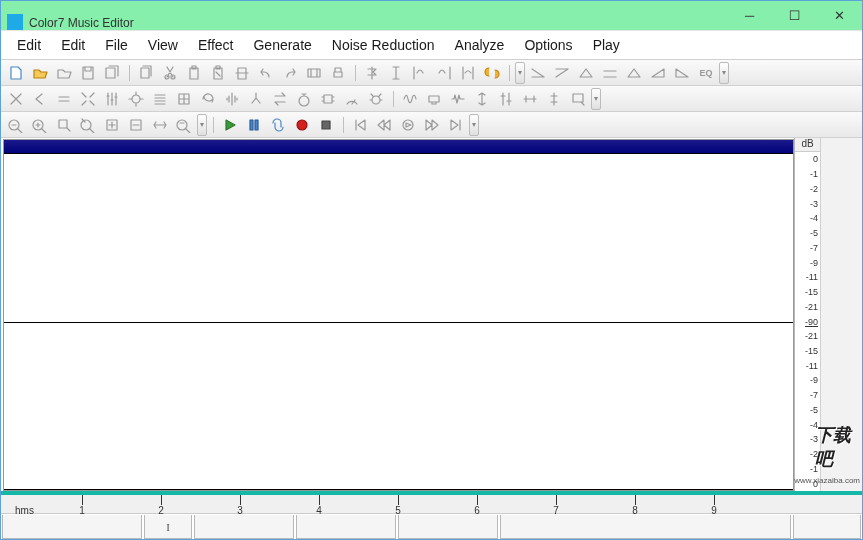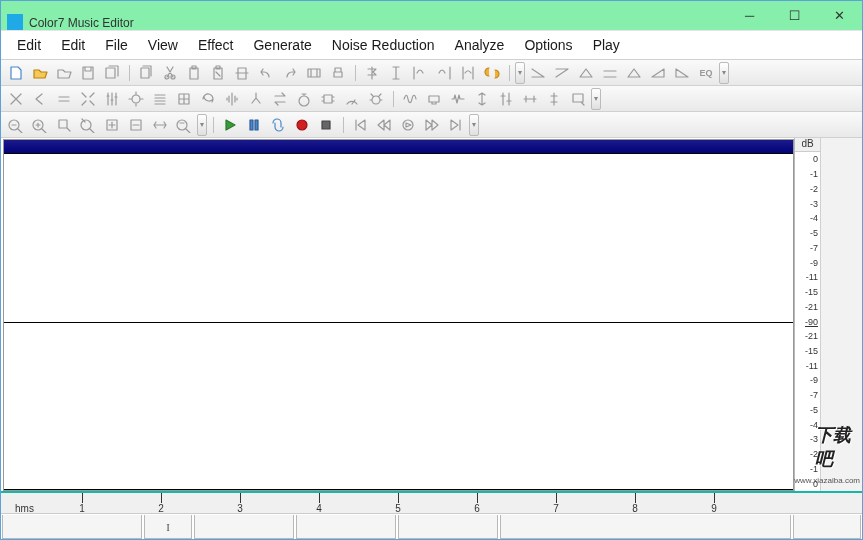--- a/index.html
+++ b/index.html
@@ -25,21 +25,21 @@
   .wave-canvas { flex: 1; background: #fff; position: relative; }
   .wave-mid { position: absolute; left: 0; right: 0; top: 50%; height: 1px; background: #000; }
   .wave-bottom-border { height: 1px; background: #000; }
   .db-col { width: 26px; border-left: 1px solid #b8b8b8; display: flex; flex-direction: column; }
   .db-title { height: 14px; text-align: center; font-size: 10px; color: #333; background: #f0f0f0; border-bottom: 1px solid #ccc; }
   .db-scale { flex: 1; position: relative; font-size: 9px; color: #333; }
   .db-tick { position: absolute; right: 2px; transform: translateY(-50%); }
   .watermark-col { width: 42px; background: #f2f2f2; border-left: 1px solid #d0d0d0; position: relative; }
   .watermark { position: absolute; bottom: 20px; left: -6px; font-weight: bold; font-size: 18px; font-style: italic; color: #222; text-shadow: 1px 1px 0 #fff; }
   .watermark-sub { position: absolute; bottom: 6px; right: 2px; font-size: 8px; color: #555; }
-  .timeline { height: 22px; display: flex; background: #f0f0f0; border-top: 2px solid #14b8a6; position: relative; }
+  .timeline { height: 22px; display: flex; background: #f0f0f0; border-top: 4px solid #14b8a6; position: relative; }
   .timeline-ruler { flex: 1; position: relative; margin-left: 2px; }
   .time-tick-major { position: absolute; top: 0; width: 1px; height: 10px; background: #333; }
   .time-lbl { position: absolute; top: 10px; font-size: 10px; color: #333; transform: translateX(-50%); }
   .statusbar { height: 26px; display: flex; border-top: 1px solid #ccc; }
   .status-cell { border: 1px solid #b8b8b8; border-top: none; background: #f5f5f5; height: 24px; margin: 1px; display: flex; align-items: center; justify-content: center; font-size: 11px; color: #555; }
 </style>
 </head>
 <body>
 
 <div class="window">

